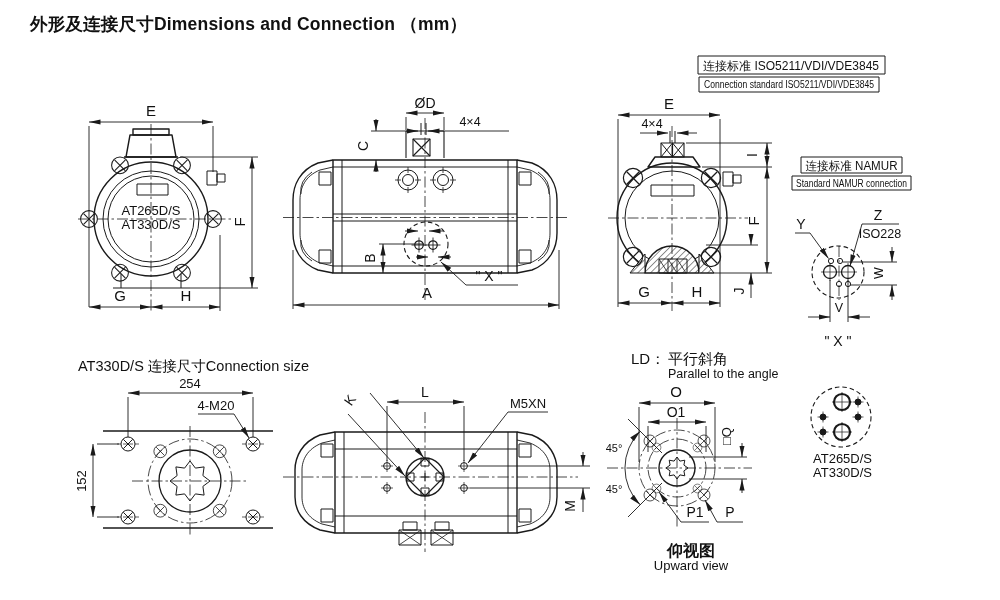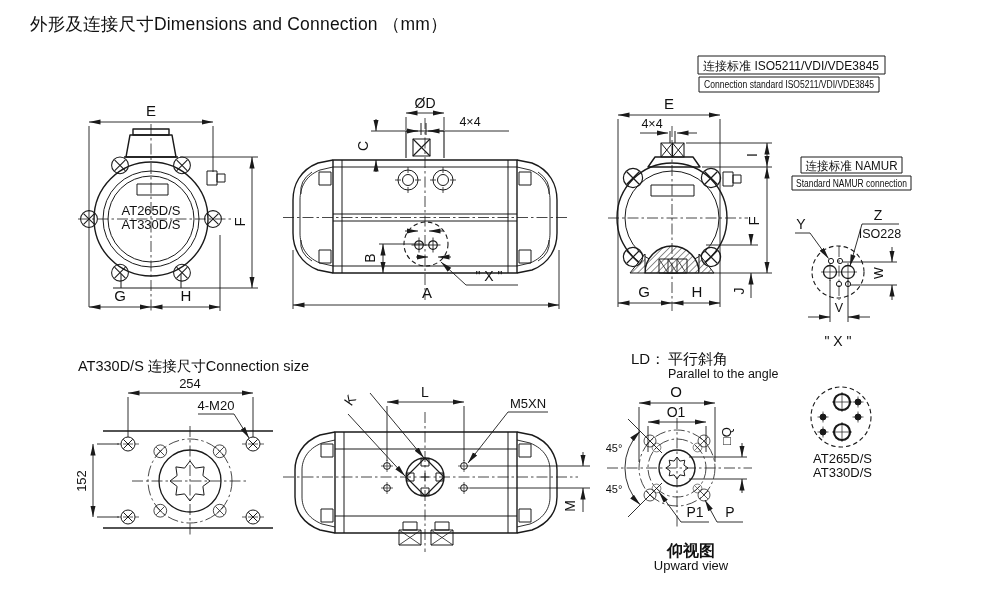--- a/index.html
+++ b/index.html
@@ -1,18 +1,18 @@
 <!DOCTYPE html>
 <html><head>
 <meta charset="utf-8">
 <style>
   html,body{margin:0;padding:0;background:#fff;}
   .canvas{position:relative;width:1000px;height:600px;background:#ffffff;overflow:hidden;
           font-family:"Liberation Sans",sans-serif;}
-  .title{position:absolute;left:30px;top:12px;font-size:17.5px;font-weight:normal;color:#111;
+  .title{position:absolute;left:30px;top:12px;font-size:17.5px;font-weight:bold;color:#111;
          letter-spacing:.2px;white-space:nowrap;}
   svg{position:absolute;left:0;top:0;}
   svg text{fill:#111;stroke:none;font-family:"Liberation Sans",sans-serif;}
   .lbl{font-size:14px;}
   .lbl-lg{font-size:15px;}
   .lbl-md{font-size:13px;}
   .lbl-sm{font-size:12.5px;}
   .lbl-xs{font-size:11px;}
   .cap-cn{font-size:16px;font-weight:600;}
   .box-cn{font-size:12px;}

